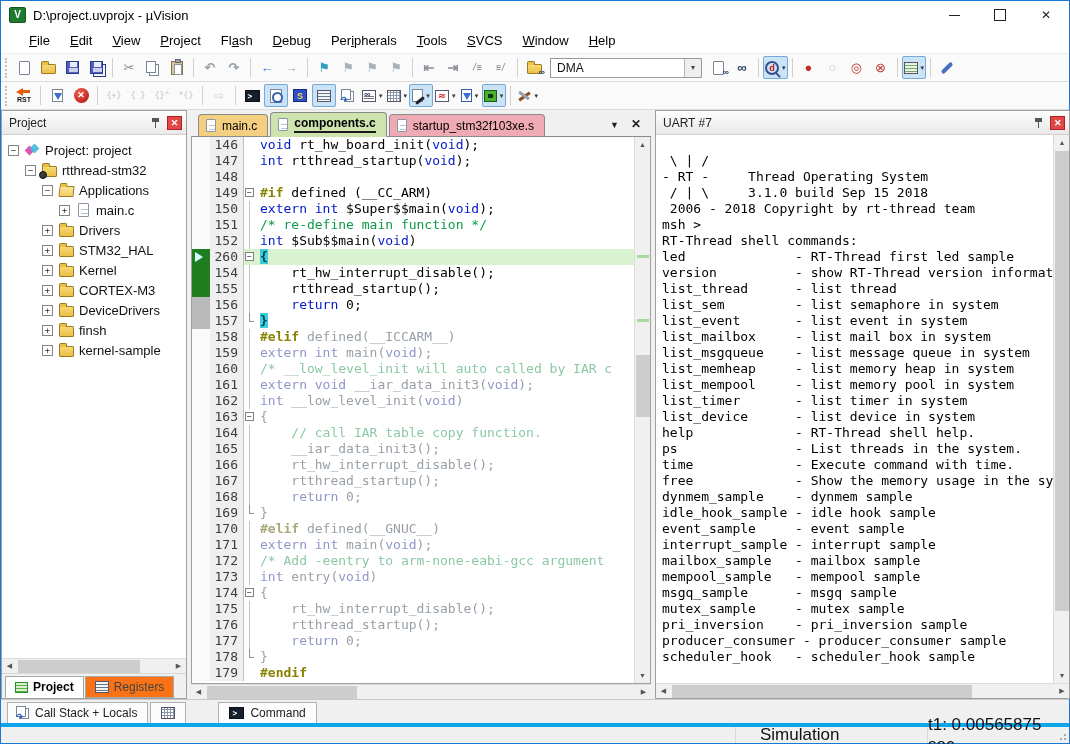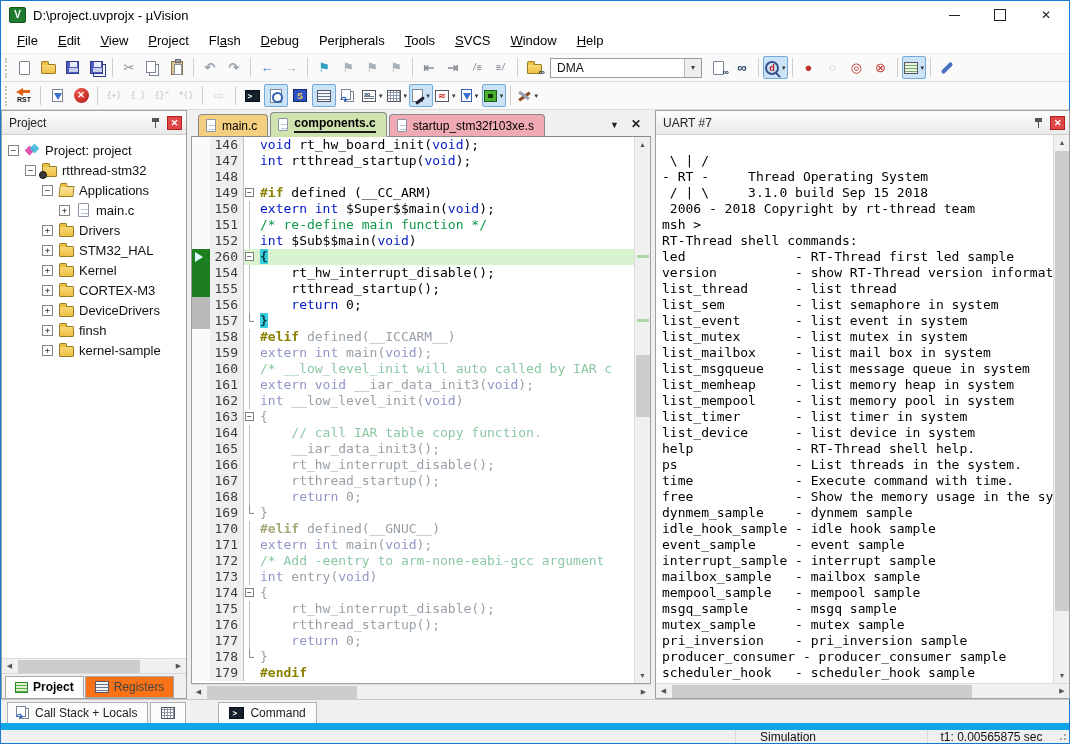--- a/index.html
+++ b/index.html
@@ -9,21 +9,21 @@
   
   #titlebar{height:28px;display:flex;align-items:center;padding-left:8px;background:#fff;flex:none}
   .app-icon{width:17px;height:16px;background:#1e7a2e;border:1px solid #14541e;border-radius:2px;color:#fff;font:bold 10px/14px "Liberation Sans",sans-serif;text-align:center;margin-right:7px}
   #title-text{font-size:13px;color:#000}
   #wincontrols{margin-left:auto;display:flex;height:100%}
   .wbtn{width:46px;height:100%;display:flex;align-items:center;justify-content:center;color:#222}
   .wb-min::before{content:"";width:11px;height:1px;background:#222;display:block}
   .wb-max::before{content:"";width:10px;height:10px;border:1px solid #222;display:block}
   .wb-close::before{content:"✕";font-size:12px}
   
-  #menubar{height:25px;display:flex;align-items:center;padding-left:6px;background:#fff;border-bottom:1px solid #ececec;flex:none}
+  #menubar{height:25px;display:flex;align-items:center;padding-left:18px;background:#fff;border-bottom:1px solid #ececec;flex:none}
   .mitem{padding:0 10px;line-height:24px;color:#000}
   .mitem u{text-decoration:underline}
   
   .toolbar{height:28px;display:flex;align-items:center;background:#fafafa;border-bottom:1px solid #dcdcdc;padding-left:2px;flex:none}
   .tgrip{width:3px;height:20px;border-left:2px dotted #c4c4c4;margin:0 4px 0 2px}
   .tsep{width:1px;height:19px;background:#cfcfcf;margin:0 4px}
   .tbi{min-width:24px;height:23px;display:flex;align-items:center;justify-content:center;border:1px solid transparent;border-radius:2px;position:relative;padding:0 1px}
   .tbi.sel{background:#cbe3f7;border-color:#74a9d8}
   .tbi.dis{opacity:.5}
   .tbi .g{font-size:13px;line-height:1}
@@ -144,21 +144,21 @@
   .tk-br{background:#38cfe0;color:#053c46;font-weight:bold}
   
   #rightcol{flex:1;display:flex;flex-direction:column}
   #uartbody{flex:1;display:flex;min-height:0}
   #term{flex:1;overflow:hidden;padding:2px 0 0 6px;background:#fff}
   .tline{font:13px/16px "DejaVu Sans Mono",monospace;white-space:pre;color:#000;height:16px}
   
   #dockrow{height:24px;background:#f0f0f0;border-top:1px solid #c8c8c8;display:flex;align-items:flex-end;padding-left:6px;flex:none}
   .dtab{height:21px;display:flex;align-items:center;gap:6px;padding:0 10px;background:#fcfcfc;border:1px solid #b0b0b0;border-bottom:none;font-size:12px;color:#222;margin-right:2px;white-space:nowrap}
   .dgap{width:30px}
-  #statusbar{height:20px;background:#f0f0f0;border-top:7px solid #0ea5e9;display:flex;align-items:center;font-size:12px;color:#111;flex:none}
+  #statusbar{height:20px;background:#f0f0f0;border-top:4px solid #0ea5e9;display:flex;align-items:center;font-size:17px;color:#111;flex:none}
   .sseg{height:100%;display:flex;align-items:center;border-left:1px solid #d8d8d8}
   #st-fill{flex:1;border-left:none}
   #st-target{width:192px;padding-left:24px}
   #st-time{width:128px;justify-content:center}
   #grip{width:14px;height:100%;position:relative}
   #grip::before{content:"";position:absolute;right:3px;bottom:3px;width:2px;height:2px;background:#a8a8a8;box-shadow:-4px 0 #a8a8a8,0 -4px #a8a8a8}
 </style>
 </head>
 <body>
 
@@ -571,21 +571,20 @@
             <div class="tline">- RT -     Thread Operating System</div>
             <div class="tline"> / | \     3.1.0 build Sep 15 2018</div>
             <div class="tline"> 2006 - 2018 Copyright by rt-thread team</div>
             <div class="tline">msh &gt;</div>
             <div class="tline">RT-Thread shell commands:</div>
             <div class="tline">led              - RT-Thread first led sample</div>
             <div class="tline">version          - show RT-Thread version informat</div>
             <div class="tline">list_thread      - list thread</div>
             <div class="tline">list_sem         - list semaphore in system</div>
             <div class="tline">list_event       - list event in system</div>
-            <div class="tline">list_mutex       - list mutex in system</div>
             <div class="tline">list_mailbox     - list mail box in system</div>
             <div class="tline">list_msgqueue    - list message queue in system</div>
             <div class="tline">list_memheap     - list memory heap in system</div>
             <div class="tline">list_mempool     - list memory pool in system</div>
             <div class="tline">list_timer       - list timer in system</div>
             <div class="tline">list_device      - list device in system</div>
             <div class="tline">help             - RT-Thread shell help.</div>
             <div class="tline">ps               - List threads in the system.</div>
             <div class="tline">time             - Execute command with time.</div>
             <div class="tline">free             - Show the memory usage in the sy</div>

